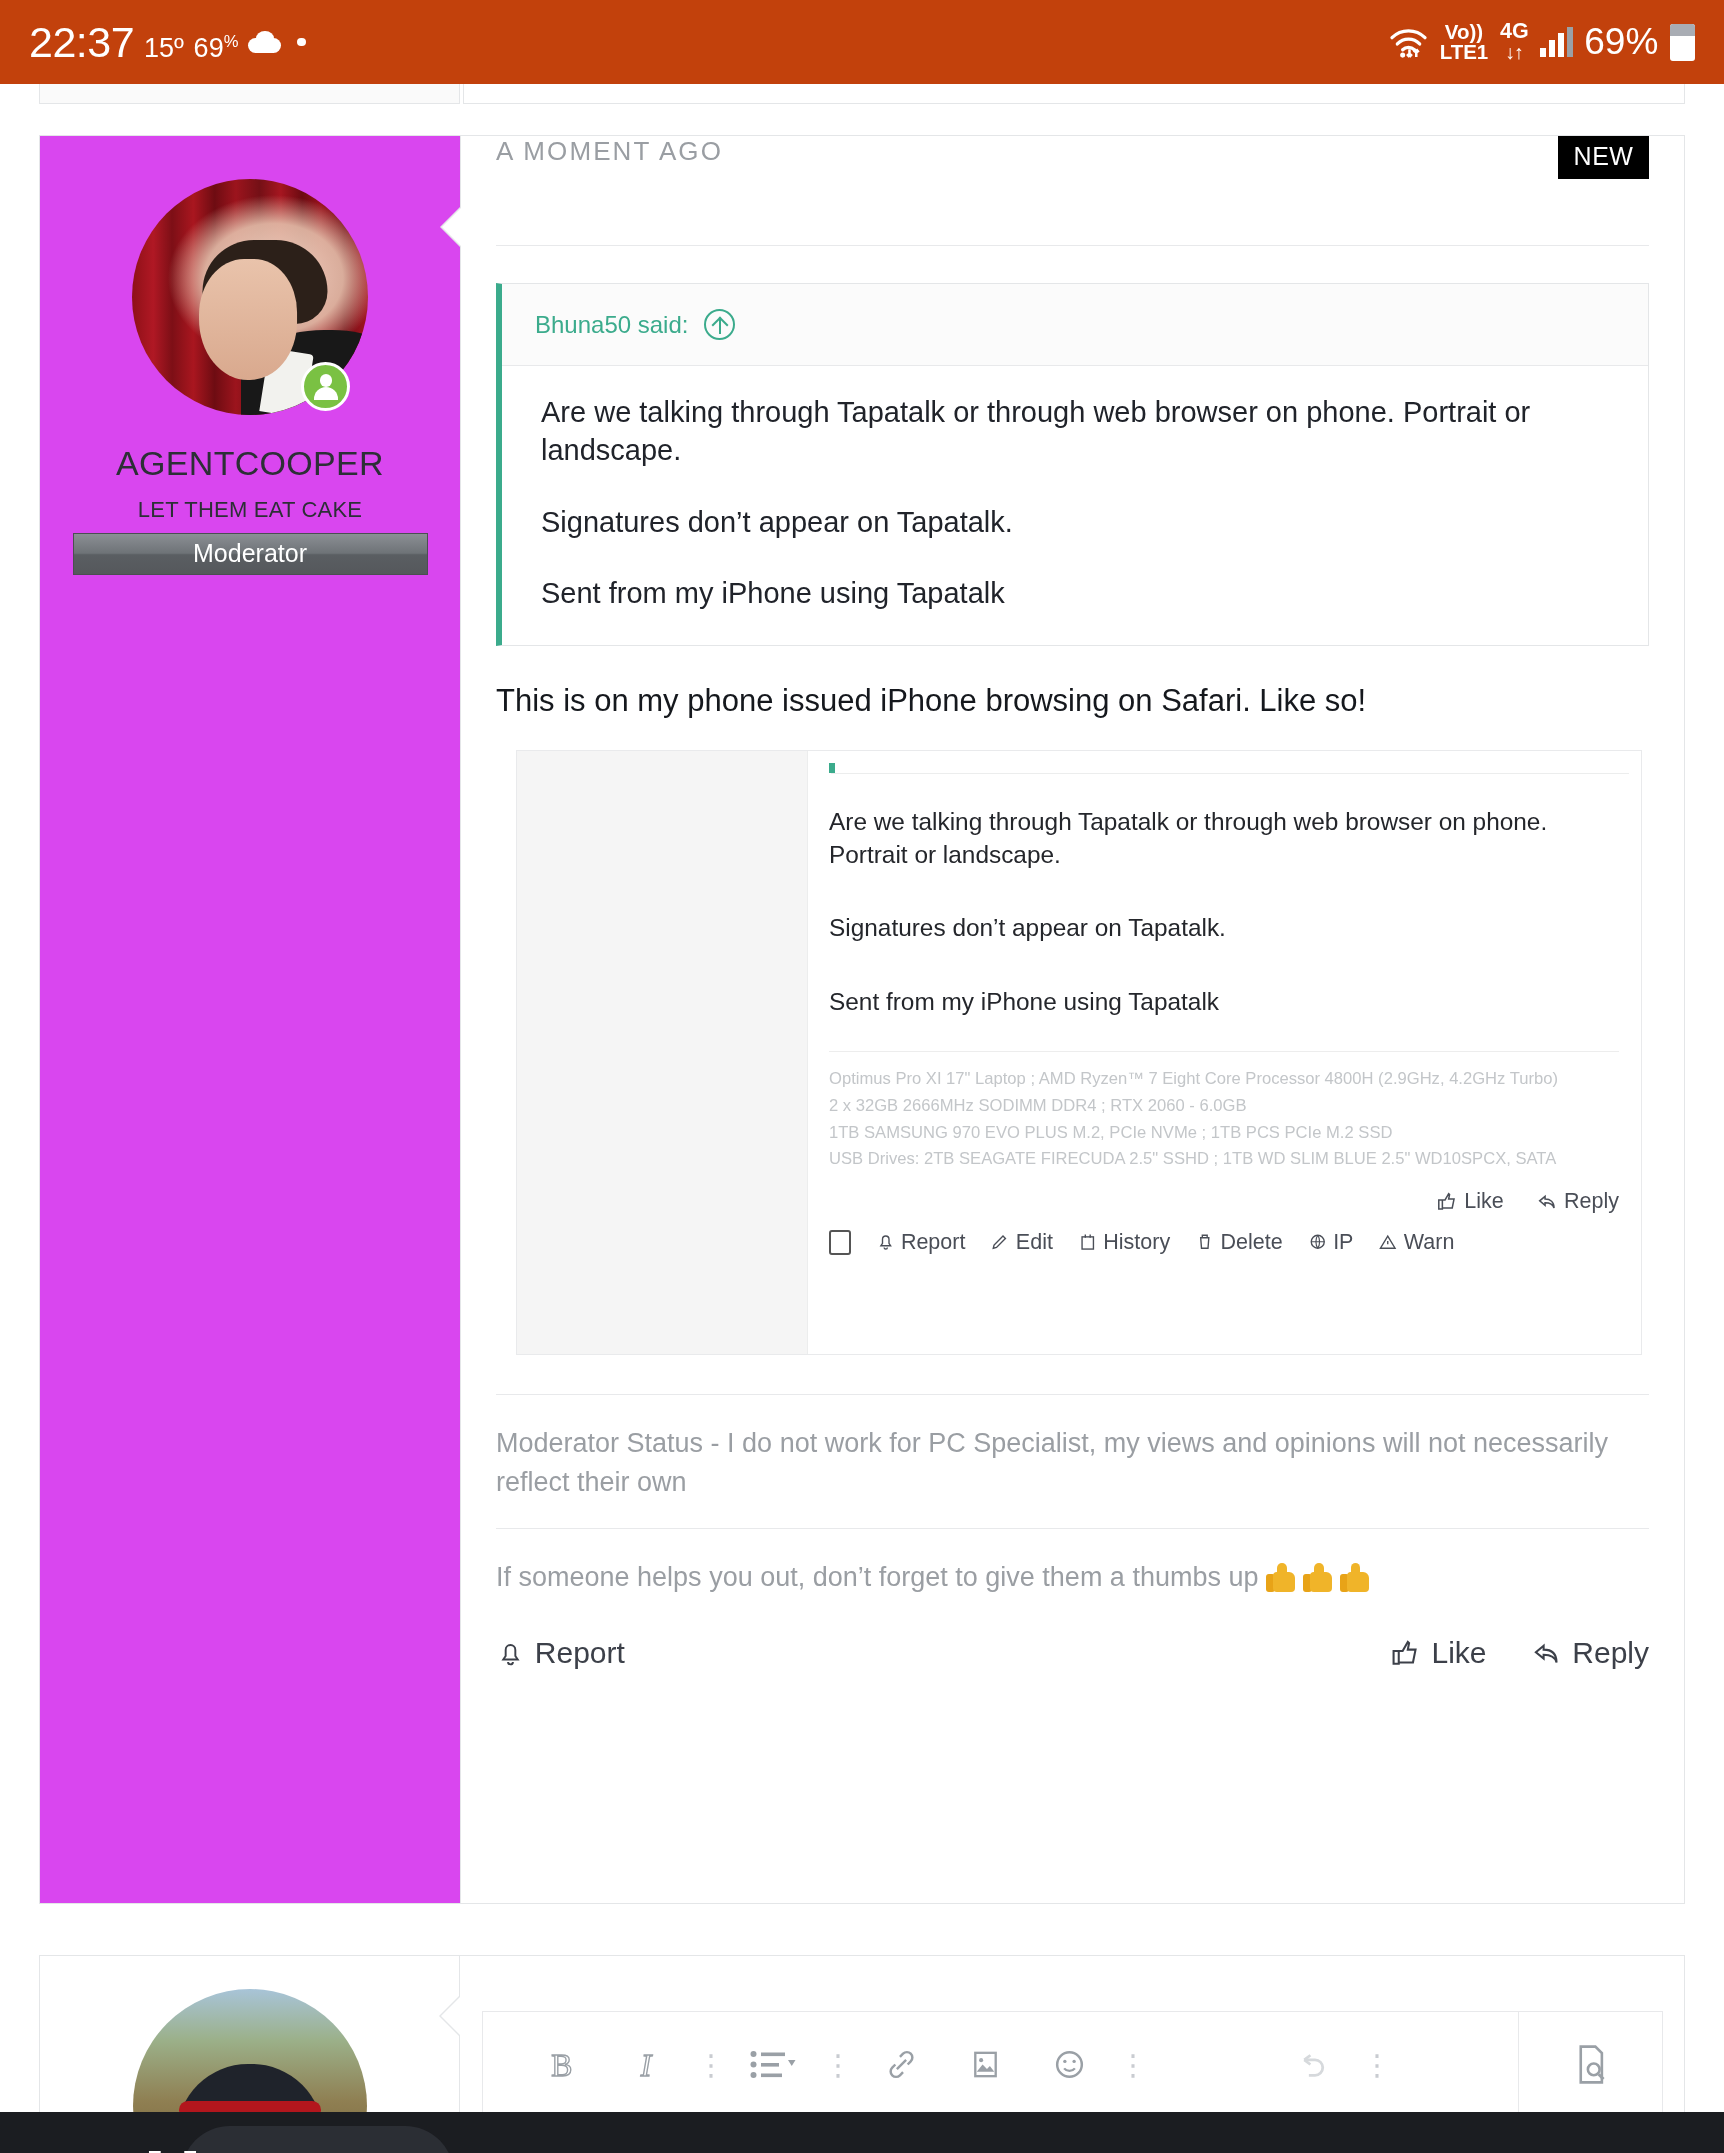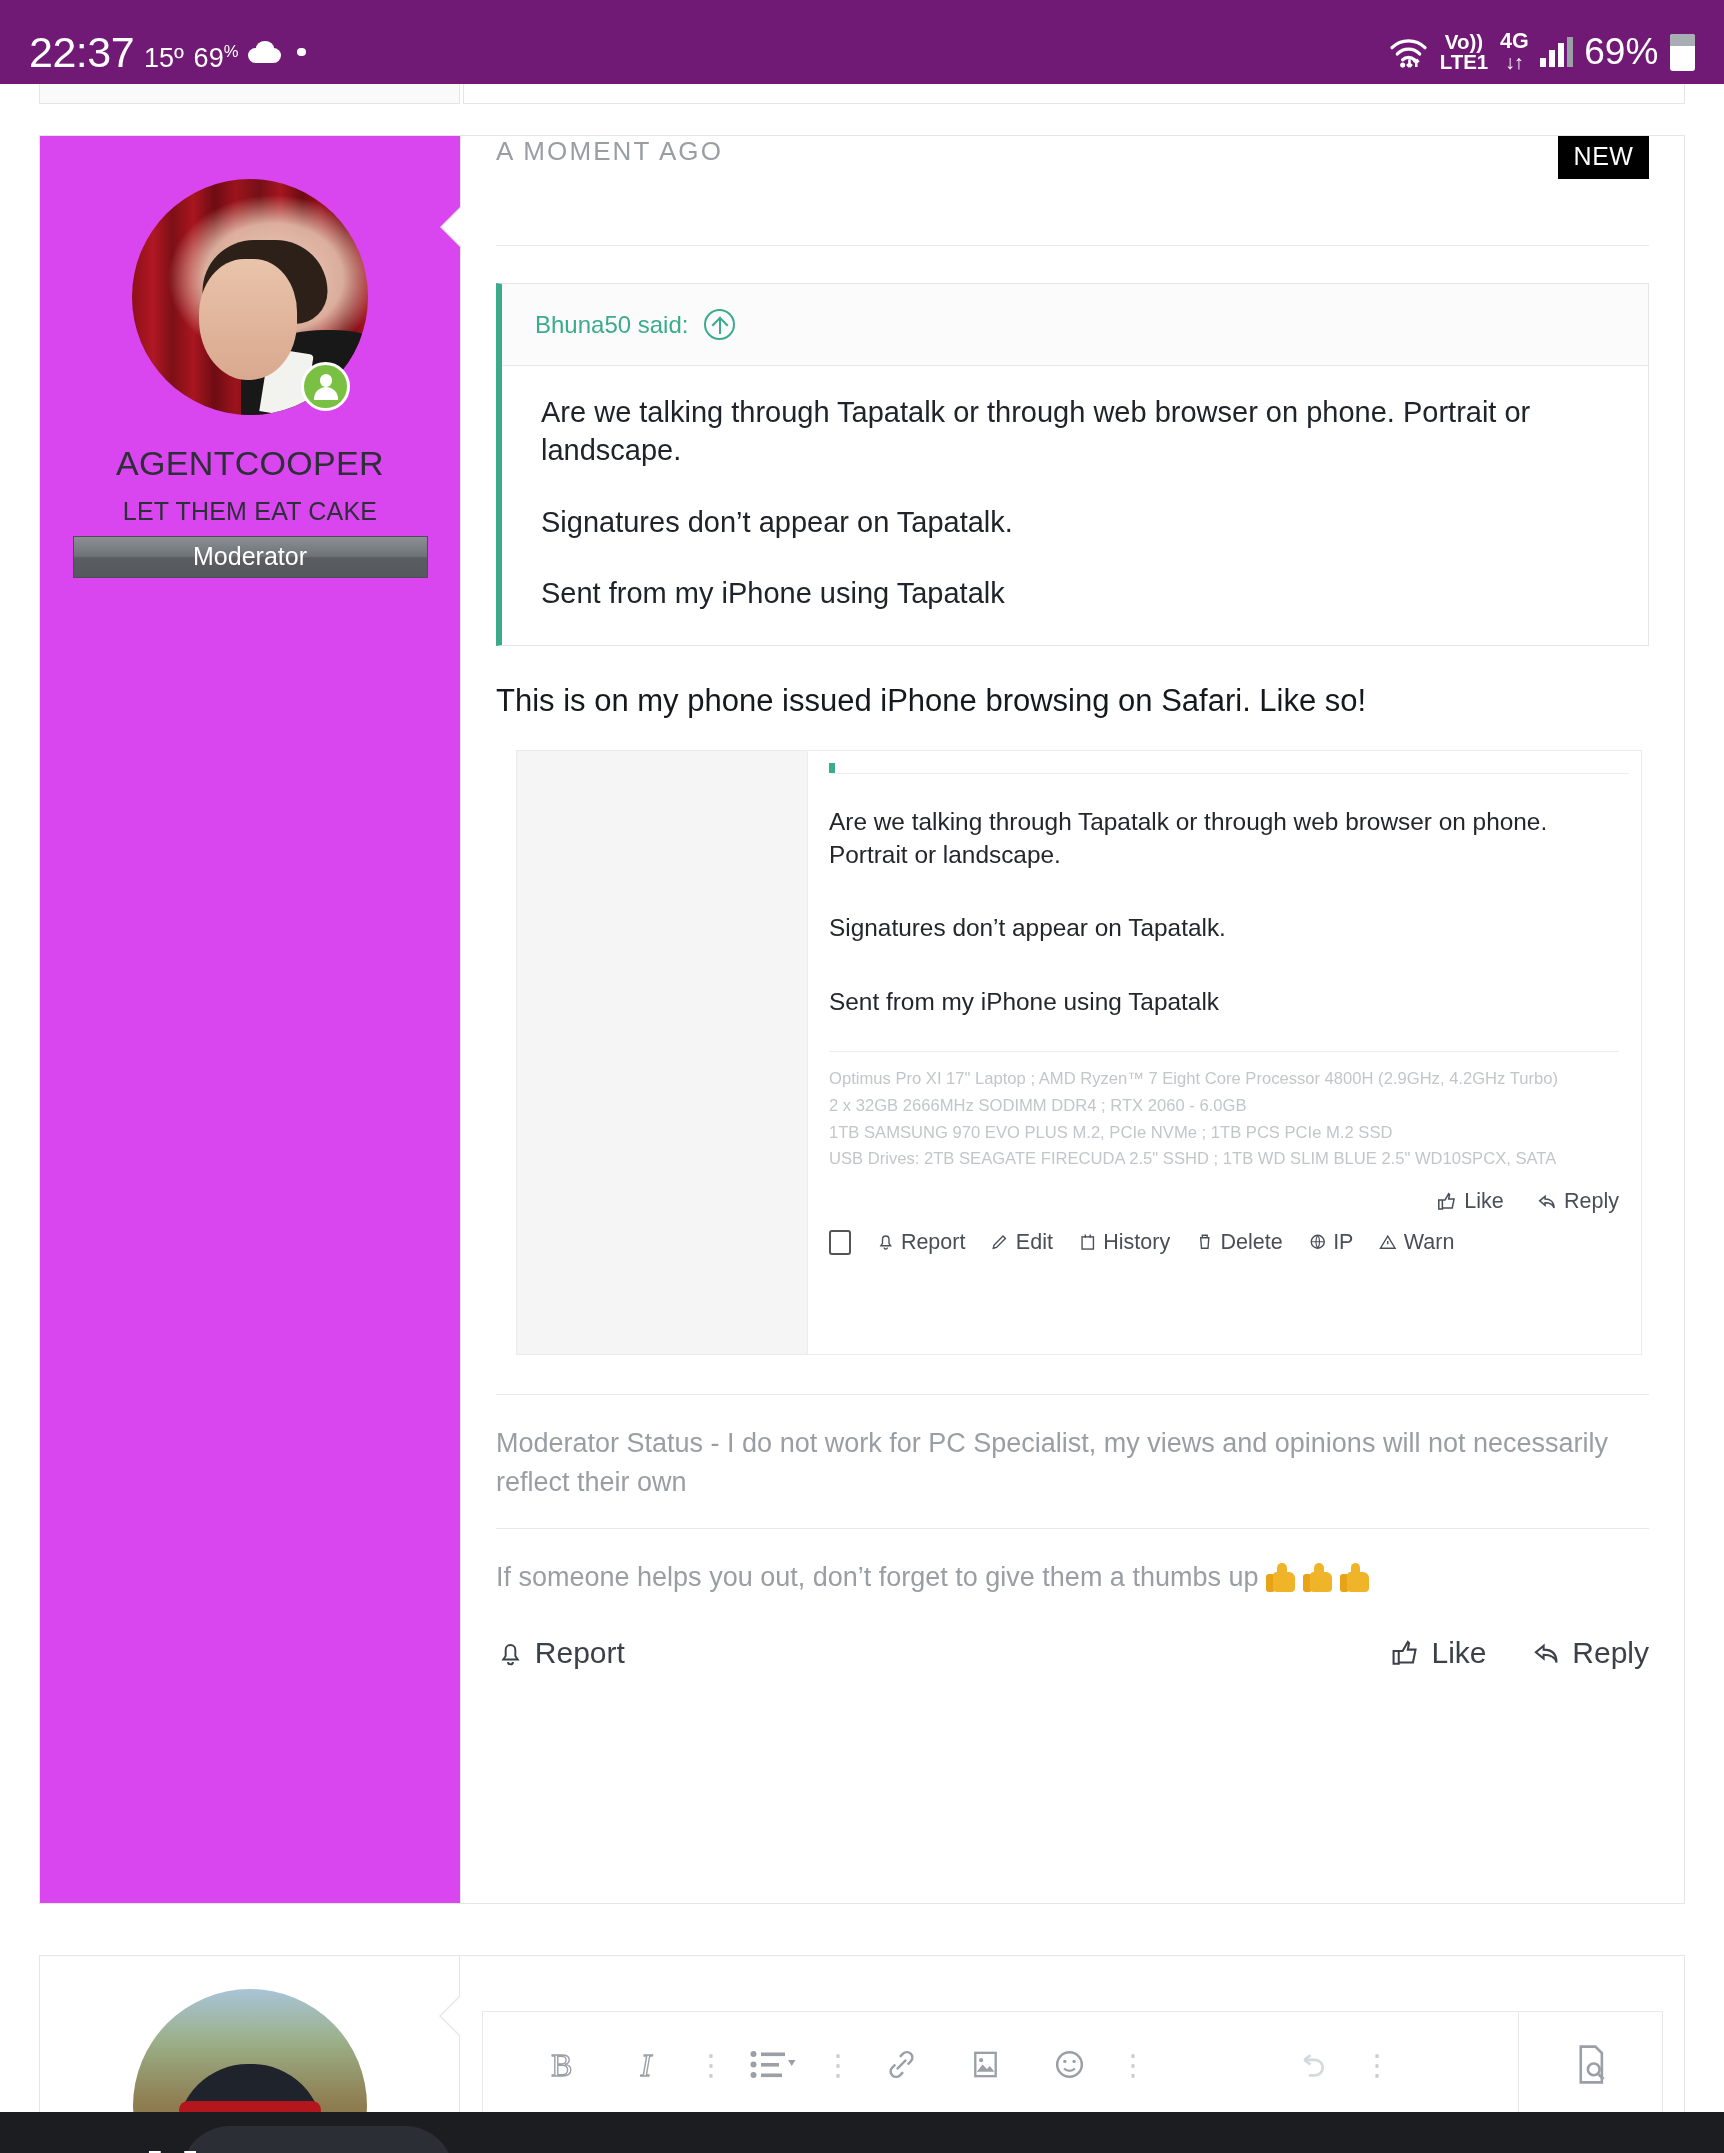--- a/index.html
+++ b/index.html
@@ -6,22 +6,22 @@
   html, body {
     width: 1724px; height: 2153px;
     background: #ffffff;
     font-family: "Liberation Sans", sans-serif;
     overflow: hidden;
   }
   .screen { position: relative; width: 1724px; height: 2153px; background: #fff; }
 
   
   .statusbar {
-    position: absolute; top: 0; left: 0; width: 1724px; height: 104px;
-    background: #701a75; color: #fff;
+    position: absolute; top: 0; left: 0; width: 1724px; height: 84px;
+    background: #c2410c; color: #fff;
     display: flex; align-items: center; justify-content: space-between;
     padding: 16px 29px;
   }
   .sb-left { display: flex; align-items: baseline; gap: 9.8px; }
   .sb-clock { font-size: 43px; font-weight: 400; letter-spacing: -0.5px; }
   .sb-temp { font-size: 27px; }
   .sb-hum { font-size: 27px; }
   .sb-hum sup { font-size: 16.6px; }
   .sb-cloud { width: 33px; height: 21.5px; position: relative; align-self: center; }
   .sb-cloud::before{
@@ -80,21 +80,21 @@
   .av-suit { position:absolute; left:46%; bottom:-4%; width:166px; height:94px; background:#181818; border-radius: 50% 45% 0 0; }
   .av-shirt { position:absolute; left:56%; bottom:0; width:45px; height:64px; background:#f2f2ee; transform: rotate(9deg); border-radius: 5.9px 3.9px 0 0;}
   .online-badge {
     position:absolute; right: 17.6px; bottom: 3.9px; width: 49px; height: 49px;
     border-radius: 50%; background: #7ac143; border: 3.9px solid #fff;
     display:flex; align-items:center; justify-content:center;
   }
   .online-badge .ob-head { width: 12.7px; height: 12.7px; background:#fff; border-radius:50%; position:absolute; top:8.8px;}
   .online-badge .ob-body { width: 24.4px; height: 13.7px; background:#fff; border-radius: 12.7px 12.7px 0 0; position:absolute; bottom: 7.8px;}
   .username { margin-top: 29px; font-size: 34px; color: #2c2f36; letter-spacing: 0.3px; }
-  .usertitle { margin-top: 13.7px; font-size: 25px; color: #2c2f36; letter-spacing: 0.2px;}
+  .usertitle { margin-top: 13.7px; font-size: 22px; color: #2c2f36; letter-spacing: 0.2px;}
   .modbadge {
     margin-top: 10px; width: 355px; height: 42px;
     background: linear-gradient(180deg,#8b8f94 0%,#6e7377 48%,#5a5e62 52%, #55585c 100%);
     border:1px solid #4b4e52;
     color:#fff; font-size: 25px; display:flex; align-items:center; justify-content:center;
   }
 
   .post-main { flex: 1; position: relative; padding: 0 35px; }
   
   .arrow-out { position:absolute; left:-21.5px; top: 70px; width: 0; height:0;

